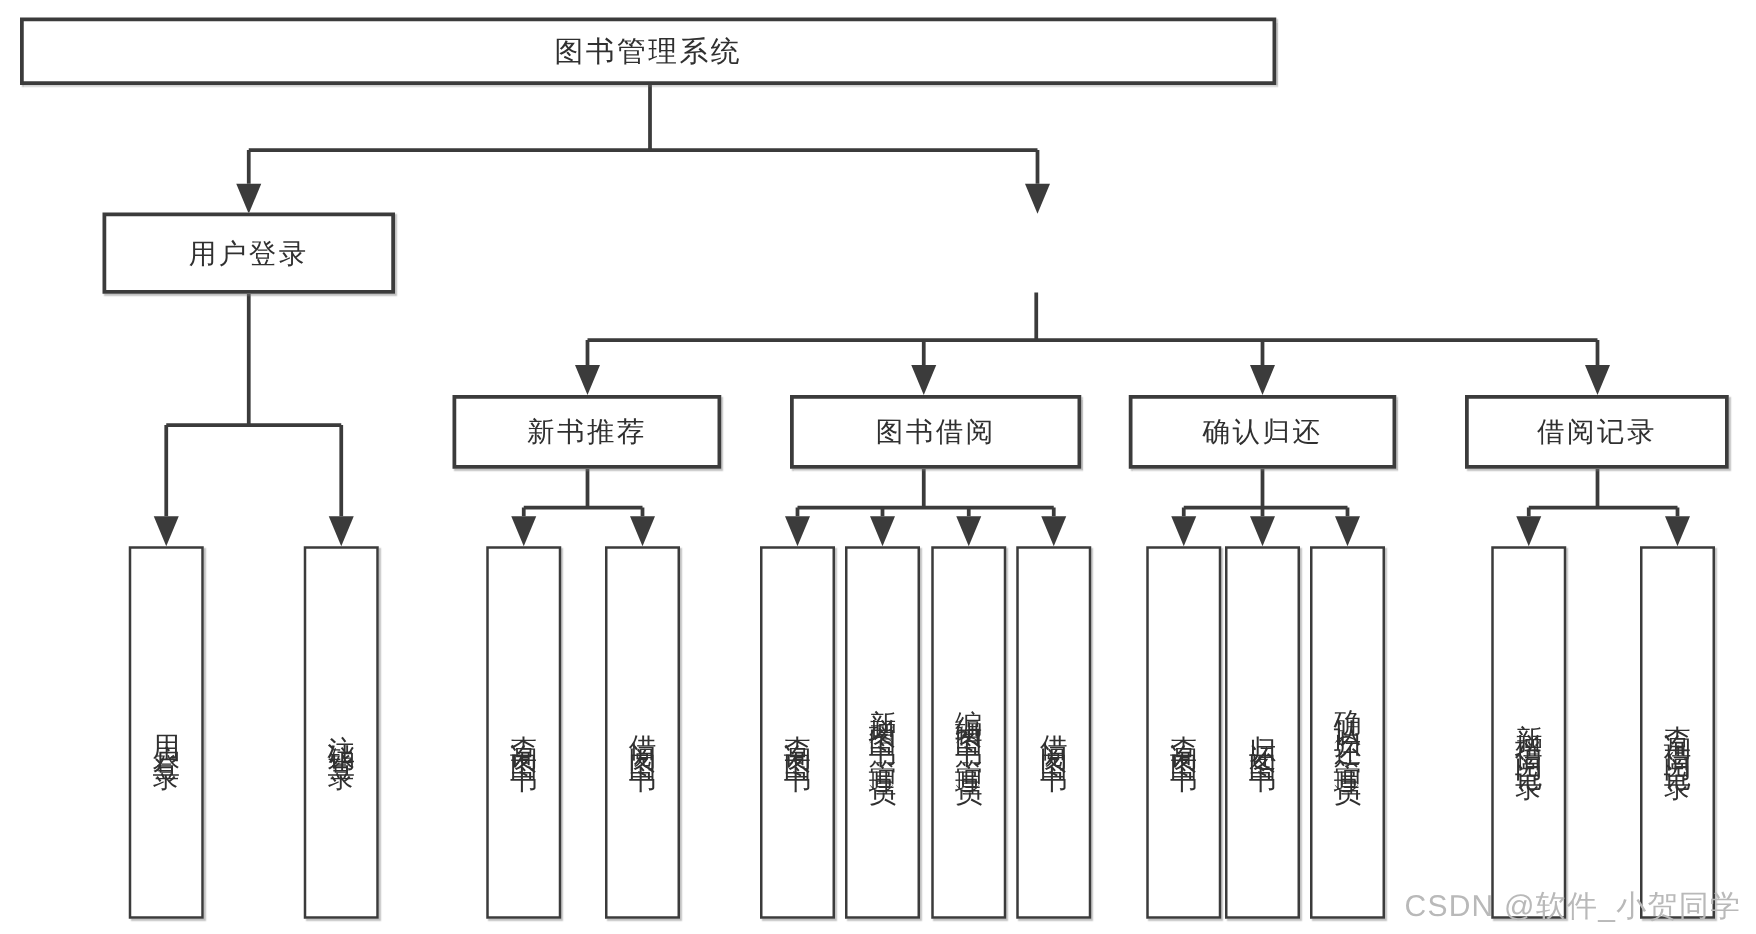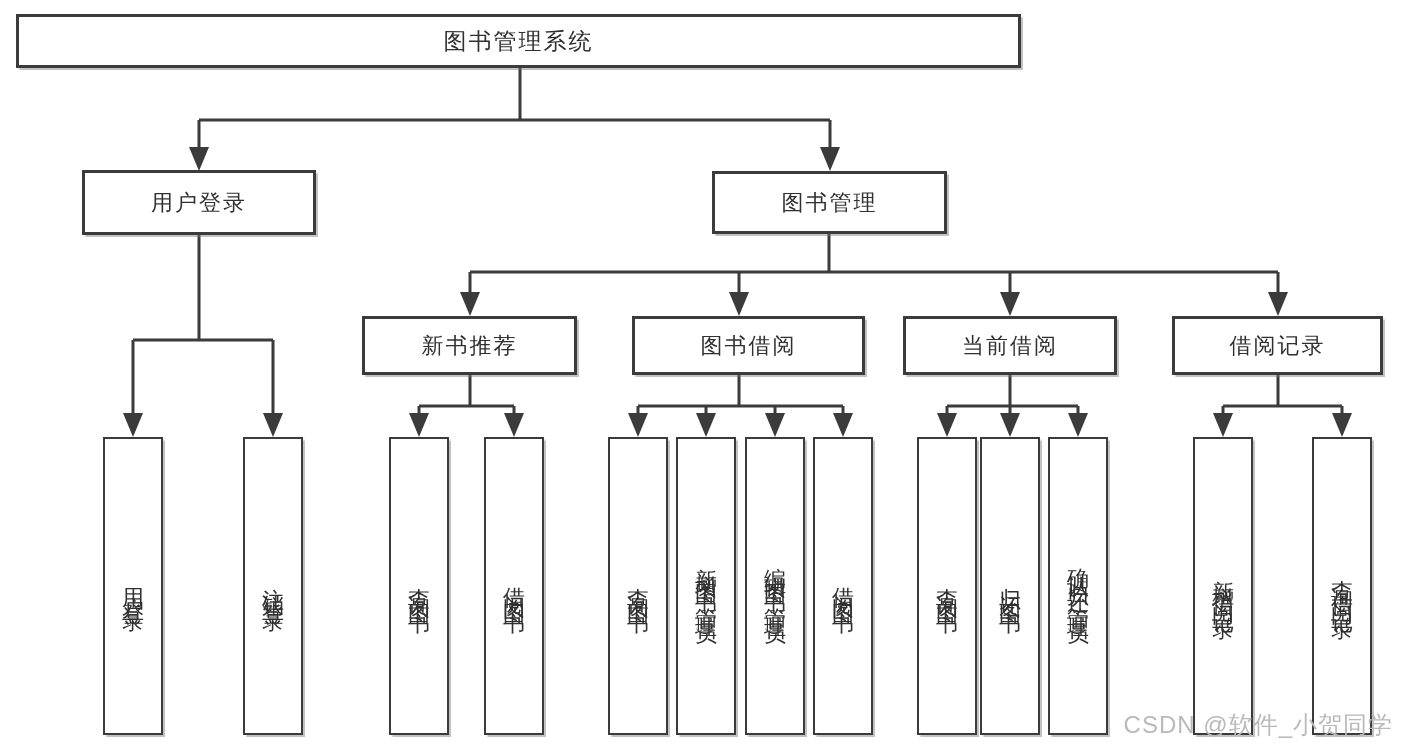--- a/index.html
+++ b/index.html
@@ -119,32 +119,29 @@
     </g>
   </svg>
 
   <div class="box root" style="left:16px;top:14px;width:1005px;height:54px;">
     <span class="lbl">图书管理系统</span>
   </div>
 
   <div class="box l2" style="left:82px;top:170px;width:234px;height:65px;">
     <span class="lbl">用户登录</span>
   </div>
-  <div class="box l2" style="left:712px;top:171px;width:235px;height:63px;">
-    <span class="lbl">图书管理</span>
-  </div>
 
   <div class="box l3" style="left:362px;top:316px;width:215px;height:59px;">
     <span class="lbl">新书推荐</span>
   </div>
   <div class="box l3" style="left:632px;top:316px;width:233px;height:59px;">
     <span class="lbl">图书借阅</span>
   </div>
   <div class="box l3" style="left:903px;top:316px;width:214px;height:59px;">
-    <span class="lbl">当前借阅</span>
+    <span class="lbl">确认归还</span>
   </div>
   <div class="box l3" style="left:1172px;top:316px;width:211px;height:59px;">
     <span class="lbl">借阅记录</span>
   </div>
 
   <div class="box leaf" style="left:103px;top:437px;width:60px;height:298px;">
     <span class="lbl">用户登录</span>
   </div>
   <div class="box leaf" style="left:243px;top:437px;width:60px;height:298px;">
     <span class="lbl">注销登录</span>

